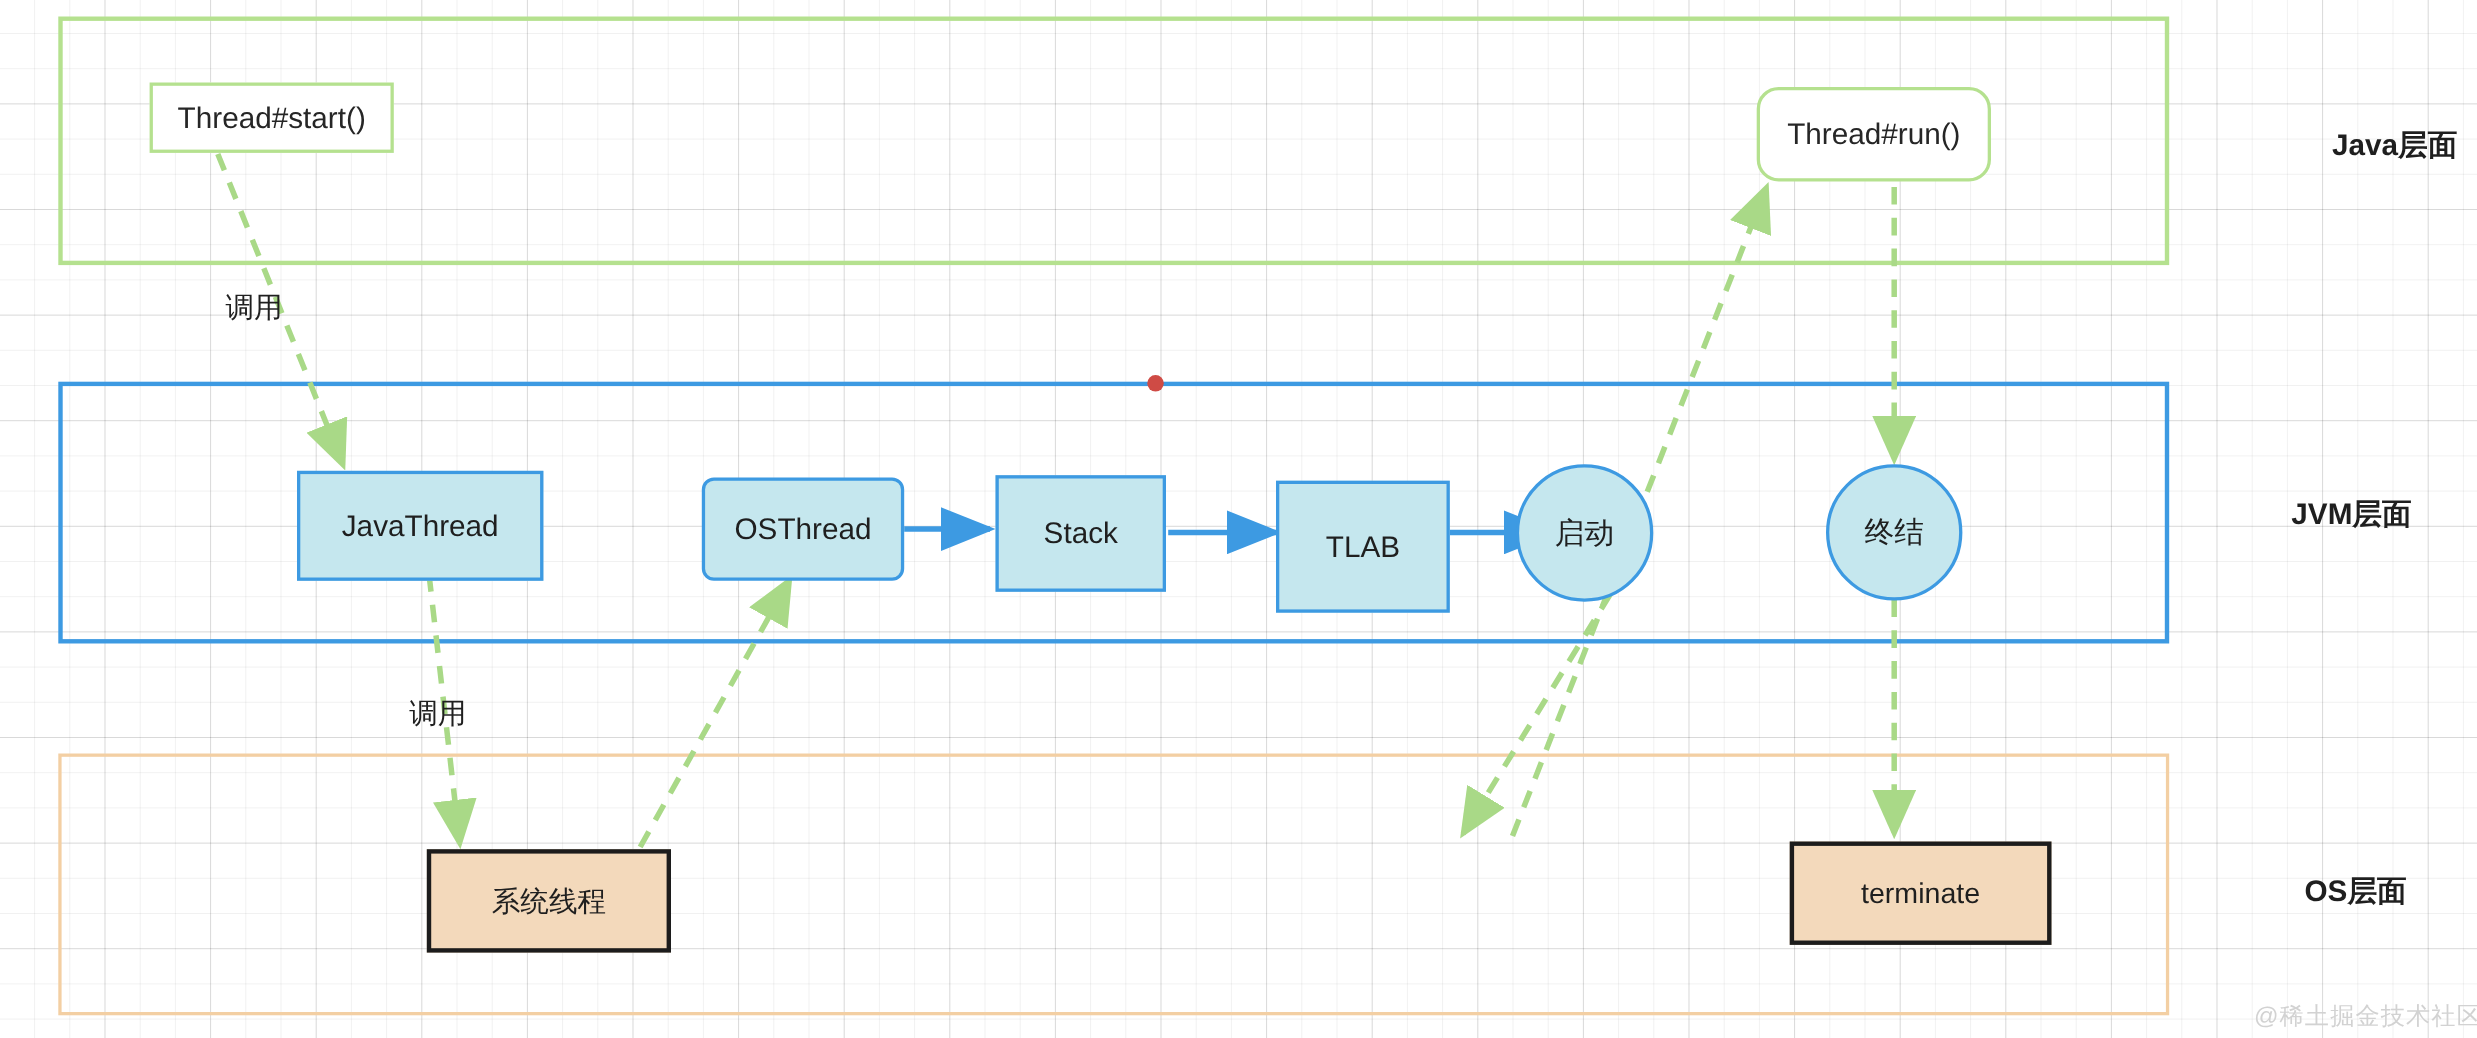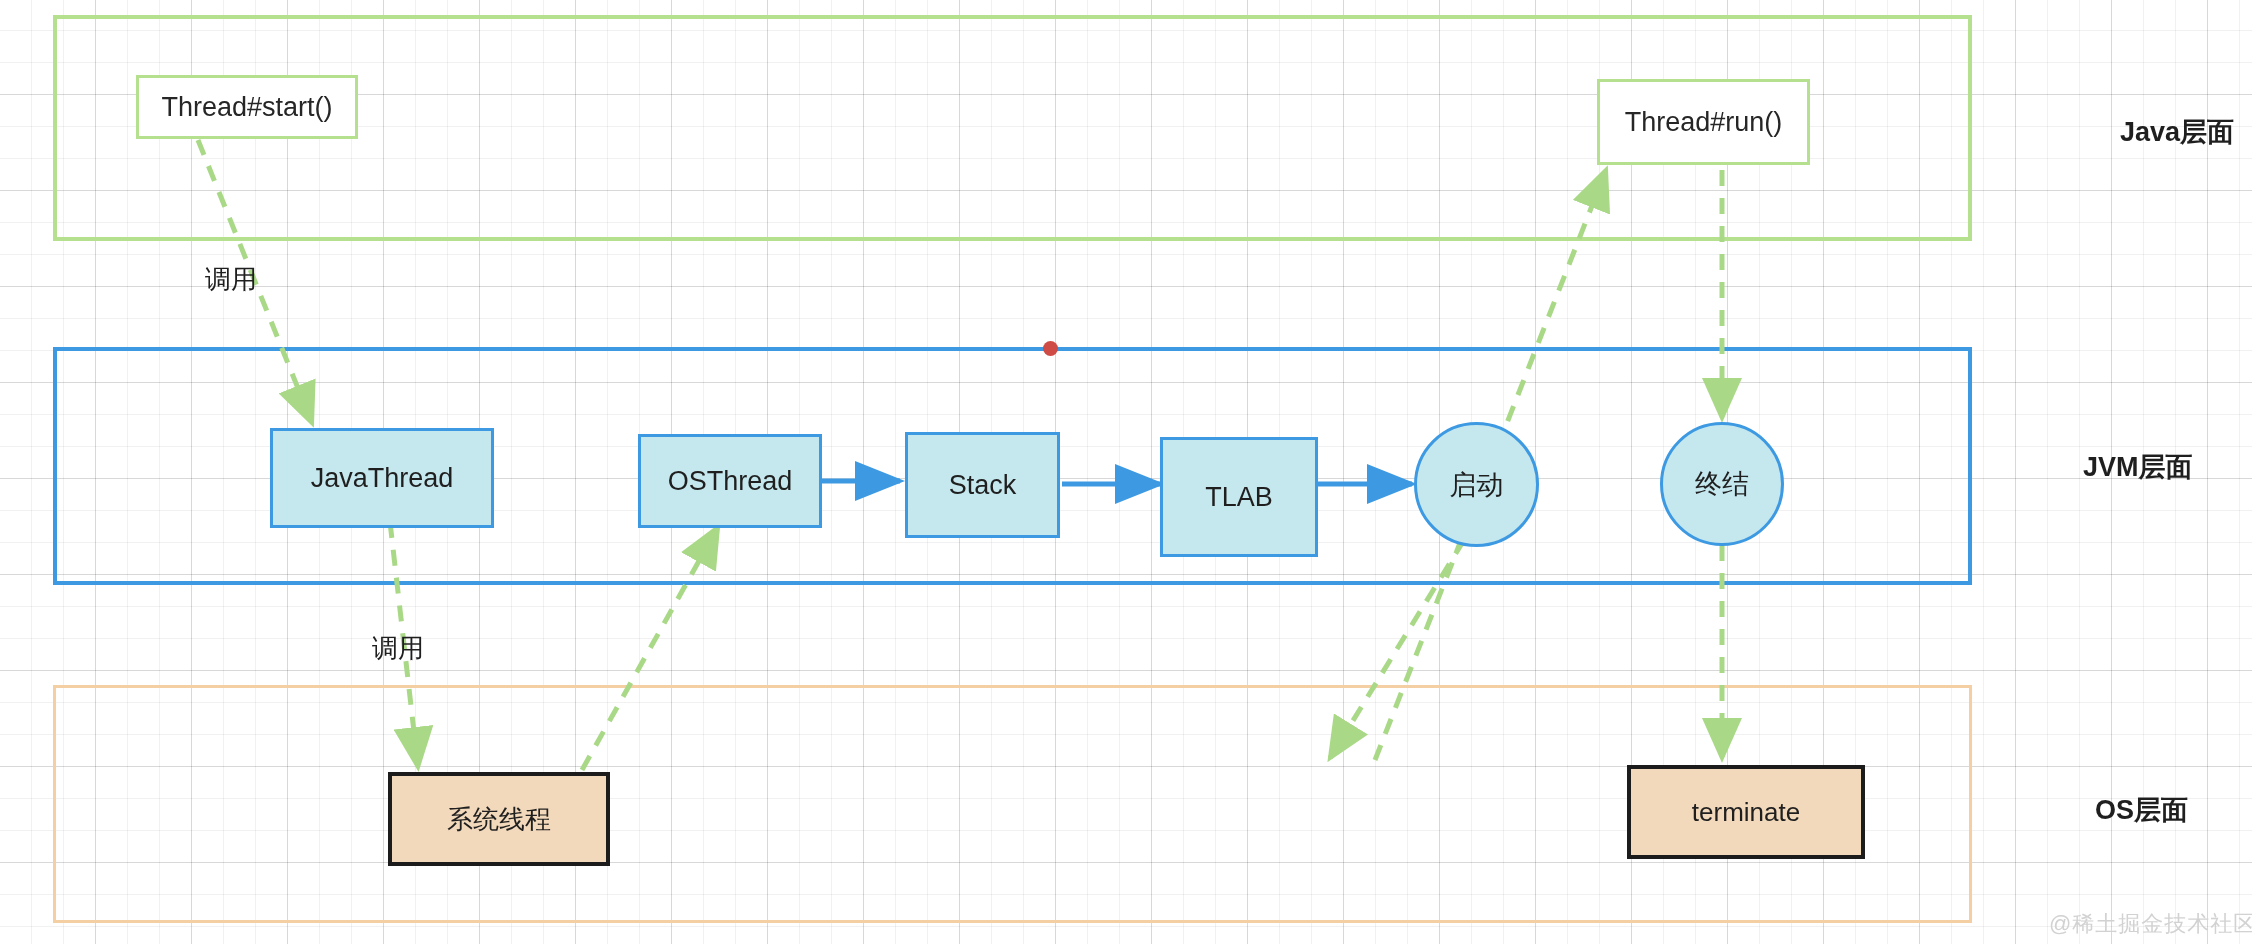--- a/index.html
+++ b/index.html
@@ -64,41 +64,41 @@
 
     <line x1="1722" y1="170" x2="1722" y2="418" stroke="#a9d987" stroke-width="5" stroke-dasharray="16,12" marker-end="url(#mkGreen)"></line>
 
     <line x1="1722" y1="545" x2="1722" y2="758" stroke="#a9d987" stroke-width="5" stroke-dasharray="16,12" marker-end="url(#mkGreen)"></line>
   </svg>
 
   <div class="node n-java" style="left:136px;top:75px;width:222px;height:64px;">
     <span>Thread#start()</span>
   </div>
 
-  <div class="node n-java" style="left:1597px;top:79px;width:213px;height:86px;">
+  <div class="node n-java" style="left:1597px;top:79px;width:213px;height:86px;border-radius:20px;">
     <span>Thread#run()</span>
   </div>
 
   <div class="node n-jvm" style="left:270px;top:428px;width:224px;height:100px;">
     <span>JavaThread</span>
   </div>
 
-  <div class="node n-jvm" style="left:638px;top:434px;width:184px;height:94px;">
+  <div class="node n-jvm" style="left:638px;top:434px;width:184px;height:94px;border-radius:11px;">
     <span>OSThread</span>
   </div>
 
   <div class="node n-jvm" style="left:905px;top:432px;width:155px;height:106px;">
     <span>Stack</span>
   </div>
 
   <div class="node n-jvm" style="left:1160px;top:437px;width:158px;height:120px;">
     <span>TLAB</span>
   </div>
 
-  <div class="node n-circle" style="left:1414px;top:422px;width:125px;height:125px;">
+  <div class="node n-circle" style="left:1378px;top:422px;width:125px;height:125px;">
     <span>启动</span>
   </div>
 
   <div class="node n-circle" style="left:1660px;top:422px;width:124px;height:124px;">
     <span>终结</span>
   </div>
 
   <div class="node n-os" style="left:388px;top:772px;width:222px;height:94px;">
     <span>系统线程</span>
   </div>

